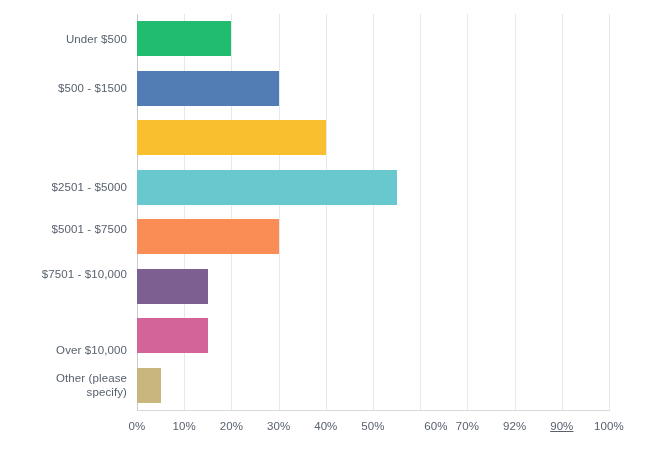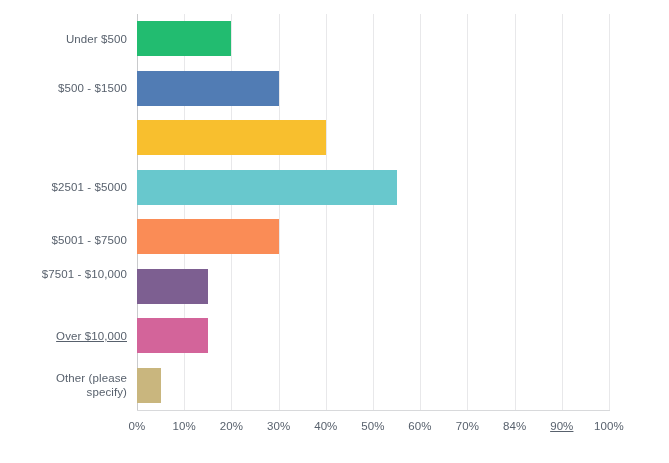--- a/index.html
+++ b/index.html
@@ -120,27 +120,27 @@
   <div class="cat-labels">
     <div class="cat-label" style="top: 0px; height: 49.5px;">
       <span>Under $500</span>
     </div>
     <div class="cat-label" style="top: 49.5px; height: 49.5px;">
       <span>$500 - $1500</span>
     </div>
     <div class="cat-label" style="top: 148.5px; height: 49.5px;">
       <span>$2501 - $5000</span>
     </div>
-    <div class="cat-label" style="top: 183px; height: 49.5px; align-items: flex-end;">
+    <div class="cat-label" style="top: 190px; height: 49.5px;">
       <span>$5001 - $7500</span>
     </div>
     <div class="cat-label" style="top: 235px; height: 49.5px;">
       <span>$7501 - $10,000</span>
     </div>
-    <div class="cat-label" style="top: 297px; height: 49.5px; text-decoration: underline;">
+    <div class="cat-label" style="top: 311px; height: 49.5px;">
       <span>Over $10,000</span>
     </div>
     <div class="cat-label" style="top: 346.5px; height: 49.5px;">
       <div>
         <span>Other (please</span>
         <span>specify)</span>
       </div>
     </div>
   </div>
 
@@ -188,20 +188,20 @@
 
   <div class="axis-bottom"></div>
 
   <div class="x-ticks" id="x-ticks">
       <div class="x-tick" style="left: 137px;">0%</div>
       <div class="x-tick" style="left: 184.2px;">10%</div>
       <div class="x-tick" style="left: 231.4px;">20%</div>
       <div class="x-tick" style="left: 278.6px;">30%</div>
       <div class="x-tick" style="left: 325.8px;">40%</div>
       <div class="x-tick" style="left: 373px;">50%</div>
-      <div class="x-tick" style="left: 420px;">60%</div>
+      <div class="x-tick" style="left: 436px;">60%</div>
       <div class="x-tick" style="left: 467.4px;">70%</div>
-      <div class="x-tick" style="left: 514.6px;">84%</div>
+      <div class="x-tick" style="left: 514.6px;">92%</div>
       <div class="x-tick" style="left: 561.8px; text-decoration: underline;">90%</div>
       <div class="x-tick" style="left: 609px;">100%</div>
     </div>
 
 </div>
 
 </body></html>

